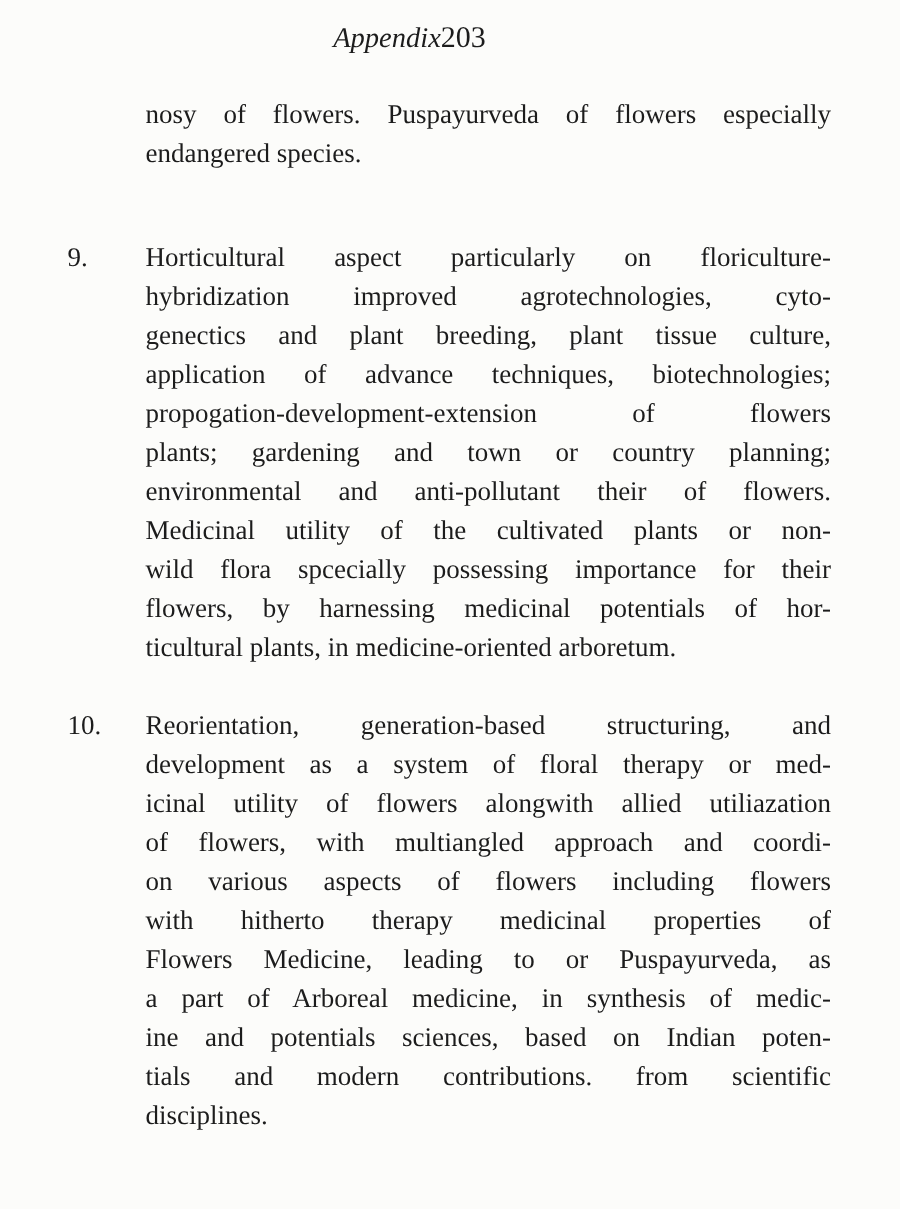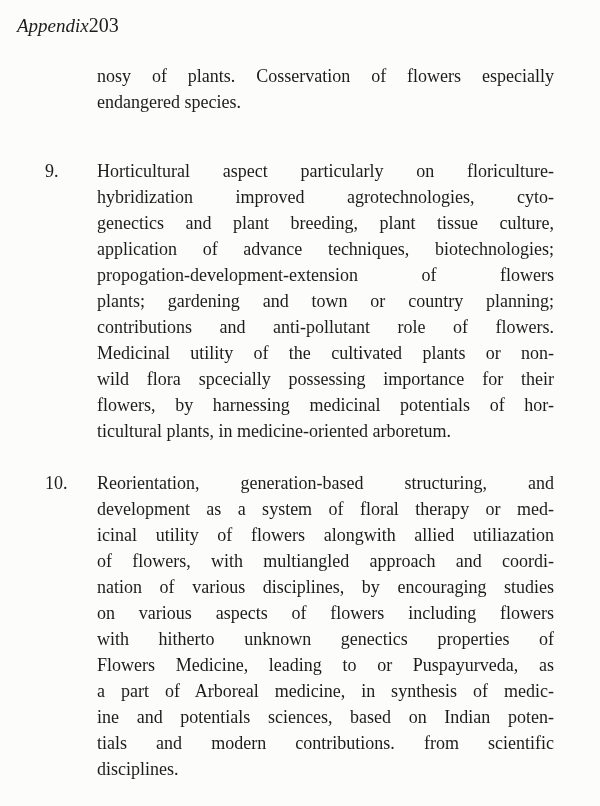--- a/index.html
+++ b/index.html
@@ -15,21 +15,21 @@
     background: #fcfcfa;
     color: #1c1c1c;
     font-family: "Liberation Serif", "DejaVu Serif", serif;
     font-size: 18px;
     line-height: 26px;
     overflow: hidden;
     box-sizing: border-box;
   }
   .header {
     display: flex;
-    justify-content: flex-start;
+    justify-content: center;
     align-items: baseline;
     padding: 12px 71px 0 17px;
   }
   .header-title {
     font-style: italic;
     font-size: 19px;
   }
   .page-number {
     font-size: 20px;
   }
@@ -66,51 +66,50 @@
 <body>
 
 <div class="page">
 
   <div class="header">
     <span class="header-title">Appendix</span>
     <span class="page-number">203</span>
   </div>
 
   <div class="intro">
-      <div class="line">nosy of plants. Cosservation of flowers especially</div>
+      <div class="line">nosy of flowers. Puspayurveda of flowers especially</div>
       <div class="line line-last">endangered species.</div>
     </div>
 
   <div class="item item-9">
     <div class="item-number">9.</div>
     <div class="item-text">
         <div class="line">Horticultural aspect particularly on floriculture-</div>
         <div class="line">hybridization improved agrotechnologies, cyto-</div>
         <div class="line">genectics and plant breeding, plant tissue culture,</div>
         <div class="line">application of advance techniques, biotechnologies;</div>
         <div class="line">propogation-development-extension of flowers</div>
         <div class="line">plants; gardening and town or country planning;</div>
-        <div class="line">contributions and anti-pollutant role of flowers.</div>
+        <div class="line">environmental and anti-pollutant their of flowers.</div>
         <div class="line">Medicinal utility of the cultivated plants or non-</div>
         <div class="line">wild flora spcecially possessing importance for their</div>
         <div class="line">flowers, by harnessing medicinal potentials of hor-</div>
         <div class="line line-last">ticultural plants, in medicine-oriented arboretum.</div>
       </div>
   </div>
 
   <div class="item item-10">
     <div class="item-number">10.</div>
     <div class="item-text">
         <div class="line">Reorientation, generation-based structuring, and</div>
         <div class="line">development as a system of floral therapy or med-</div>
         <div class="line">icinal utility of flowers alongwith allied utiliazation</div>
         <div class="line">of flowers, with multiangled approach and coordi-</div>
-        <div class="line">nation of various disciplines, by encouraging studies</div>
         <div class="line">on various aspects of flowers including flowers</div>
-        <div class="line">with hitherto unknown genectics properties of</div>
+        <div class="line">with hitherto therapy medicinal properties of</div>
         <div class="line">Flowers Medicine, leading to or Puspayurveda, as</div>
         <div class="line">a part of Arboreal medicine, in synthesis of medic-</div>
         <div class="line">ine and potentials sciences, based on Indian poten-</div>
         <div class="line">tials and modern contributions. from scientific</div>
         <div class="line line-last">disciplines.</div>
       </div>
   </div>
 
 </div>
 

